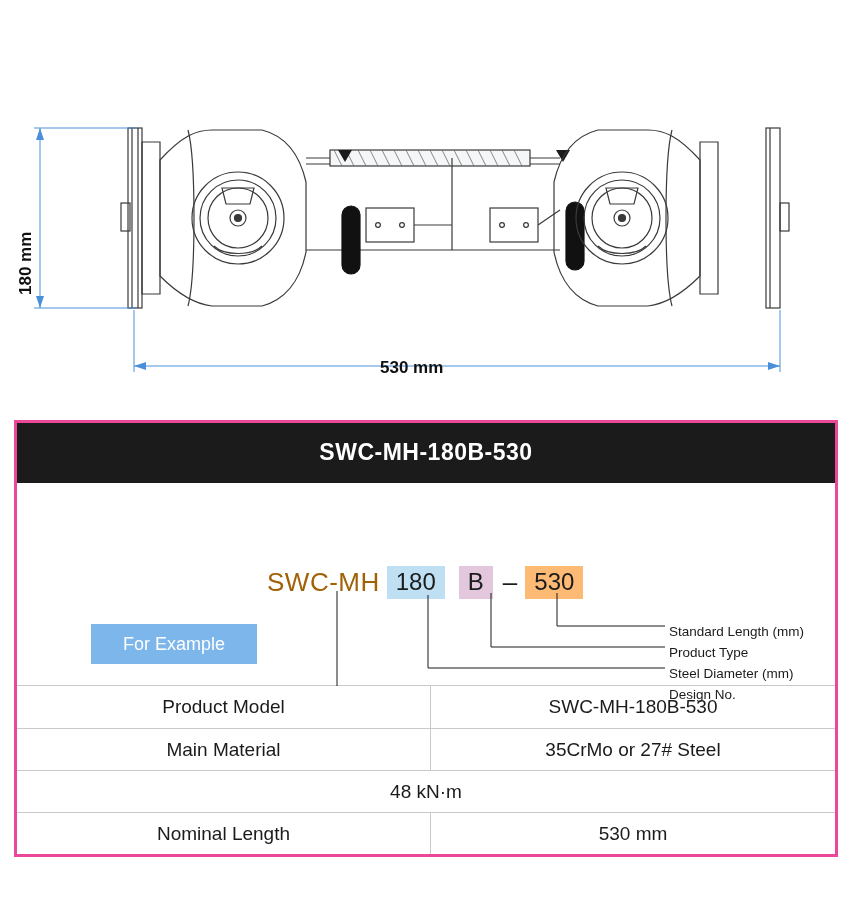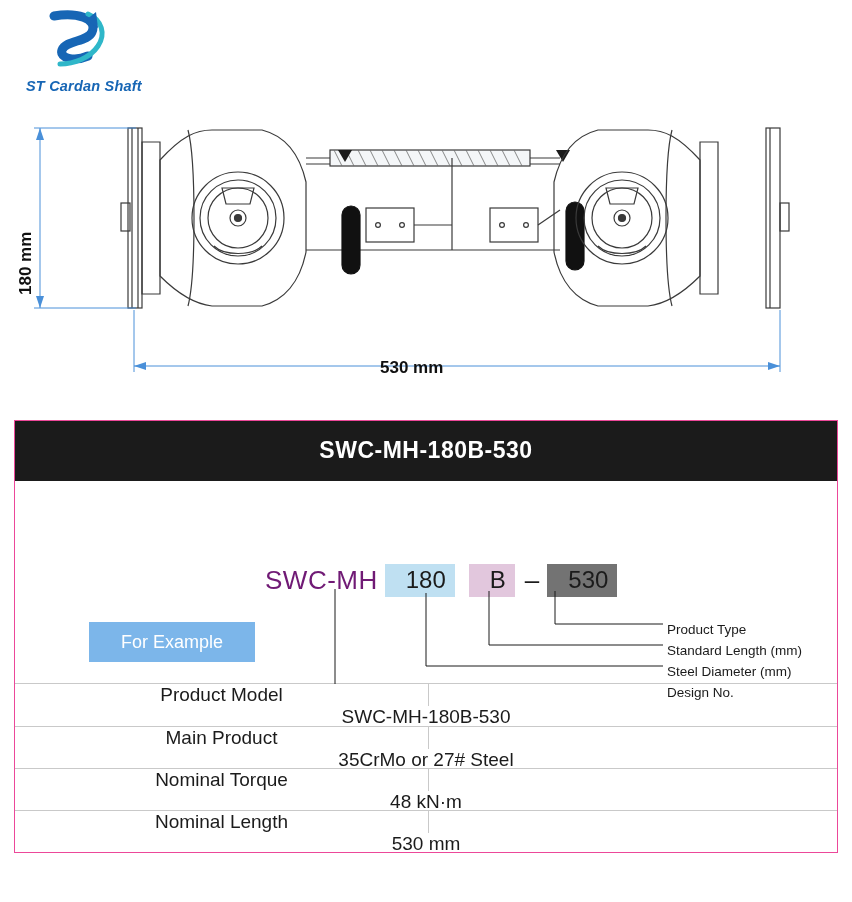--- a/index.html
+++ b/index.html
@@ -63,21 +63,21 @@
     font-weight: bold;
     color: #111;
     white-space: nowrap;
   }
 
   
   .card {
     position: absolute;
     left: 14px; top: 420px;
     width: 824px;
-    border: 1px solid #ec4899;
+    border: 3px solid #ec4899;
     background: #fff;
   }
   .card-title {
     background: #1b1b1b;
     color: #ffffff;
     text-align: center;
     font-size: 23px;
     font-weight: bold;
     padding: 16px 0 17px 0;
     letter-spacing: 0.5px;
@@ -103,33 +103,33 @@
   }
   .code-row {
     position: absolute;
     left: 250px; top: 82px;
     display: flex;
     align-items: center;
     height: 34px;
   }
   .code-base {
     font-size: 26px;
-    color: #701a75;
+    color: #a16207;
     letter-spacing: 0.5px;
     text-align: center;
   }
   .code-chip {
     font-size: 24px;
     color: #1b1b1b;
-    padding: 2px 9px 3px 21px;
+    padding: 2px 9px 3px 9px;
     margin-left: 7px;
   }
   .chip-blue { background: #bfe0f2; }
   .chip-pink { background: #e2c7dd; margin-left: 14px; }
-  .chip-yellow { background: #737373; margin-left: 8px; }
+  .chip-yellow { background: #fdba74; margin-left: 8px; }
   .code-dash {
     font-size: 26px;
     color: #1b1b1b;
     margin-left: 10px;
   }
   .legend-labels {
     position: absolute;
     left: 652px; top: 138px;
     width: 180px;
   }
@@ -139,51 +139,40 @@
     height: 21px;
     line-height: 21px;
     white-space: nowrap;
   }
 
   
   .spec-row {
     display: flex;
     border-top: 1px solid #c9c9c9;
     height: 42px;
-    flex-direction: column;
   }
   .spec-row:first-child { border-top: none; }
   .spec-key, .spec-val {
     display: flex;
     align-items: center;
     justify-content: center;
     font-size: 19px;
     color: #1b1b1b;
   }
   .spec-key {
     width: 414px;
     border-right: 1px solid #c9c9c9;
   }
   .spec-val { flex: 1; }
 </style>
 </head>
 <body>
 
 <div id="page">
 
-  <div class="logo-block">
-    <div class="logo-mark">
-      <svg width="80" height="62" viewBox="0 0 80 62" xmlns="http://www.w3.org/2000/svg">
-        <path d="M14 6 C36 2, 58 8, 52 22 C48 32, 26 30, 22 40 C19 48, 34 52, 48 46" fill="none" stroke="#1766b5" stroke-width="9" stroke-linecap="round"></path>
-        <path d="M48 4 C62 10, 66 24, 58 36 C50 48, 34 54, 20 54" fill="none" stroke="#2fb7c9" stroke-width="5" stroke-linecap="round"></path>
-        <path d="M56 2 L58 18 L46 10 Z" fill="#1766b5"></path>
-      </svg>
-    </div>
-    <div class="logo-text">ST Cardan Shaft</div>
-  </div>
 
   <div class="drawing">
     <svg width="852" height="310" viewBox="0 0 852 310" xmlns="http://www.w3.org/2000/svg">
       <g fill="none" stroke="#3a3a3a" stroke-width="1.2">
 
         <rect x="128" y="28" width="14" height="180"></rect>
         <line x1="132" y1="28" x2="132" y2="208"></line>
         <line x1="138" y1="28" x2="138" y2="208"></line>
         <rect x="121" y="103" width="9" height="28"></rect>
 
@@ -309,38 +298,37 @@
 
           <line x1="411" y1="112" x2="411" y2="185"></line>
           <line x1="411" y1="185" x2="648" y2="185"></line>
 
           <line x1="320" y1="108" x2="320" y2="206"></line>
           <line x1="320" y1="206" x2="648" y2="206"></line>
         </g>
       </svg>
 
       <div class="legend-labels">
+        <div>Standard Length (mm)</div>
         <div>Product Type</div>
-        <div>Standard Length (mm)</div>
         <div>Steel Diameter (mm)</div>
         <div>Design No.</div>
       </div>
     </div>
 
     <div class="spec-table">
       <div class="spec-row">
         <div class="spec-key">Product Model</div>
         <div class="spec-val">SWC-MH-180B-530</div>
       </div>
       <div class="spec-row">
-        <div class="spec-key">Main Product</div>
+        <div class="spec-key">Main Material</div>
         <div class="spec-val">35CrMo or 27# Steel</div>
       </div>
       <div class="spec-row">
-        <div class="spec-key">Nominal Torque</div>
         <div class="spec-val">48 kN·m</div>
       </div>
       <div class="spec-row">
         <div class="spec-key">Nominal Length</div>
         <div class="spec-val">530 mm</div>
       </div>
     </div>
 
   </div>
 </div>

